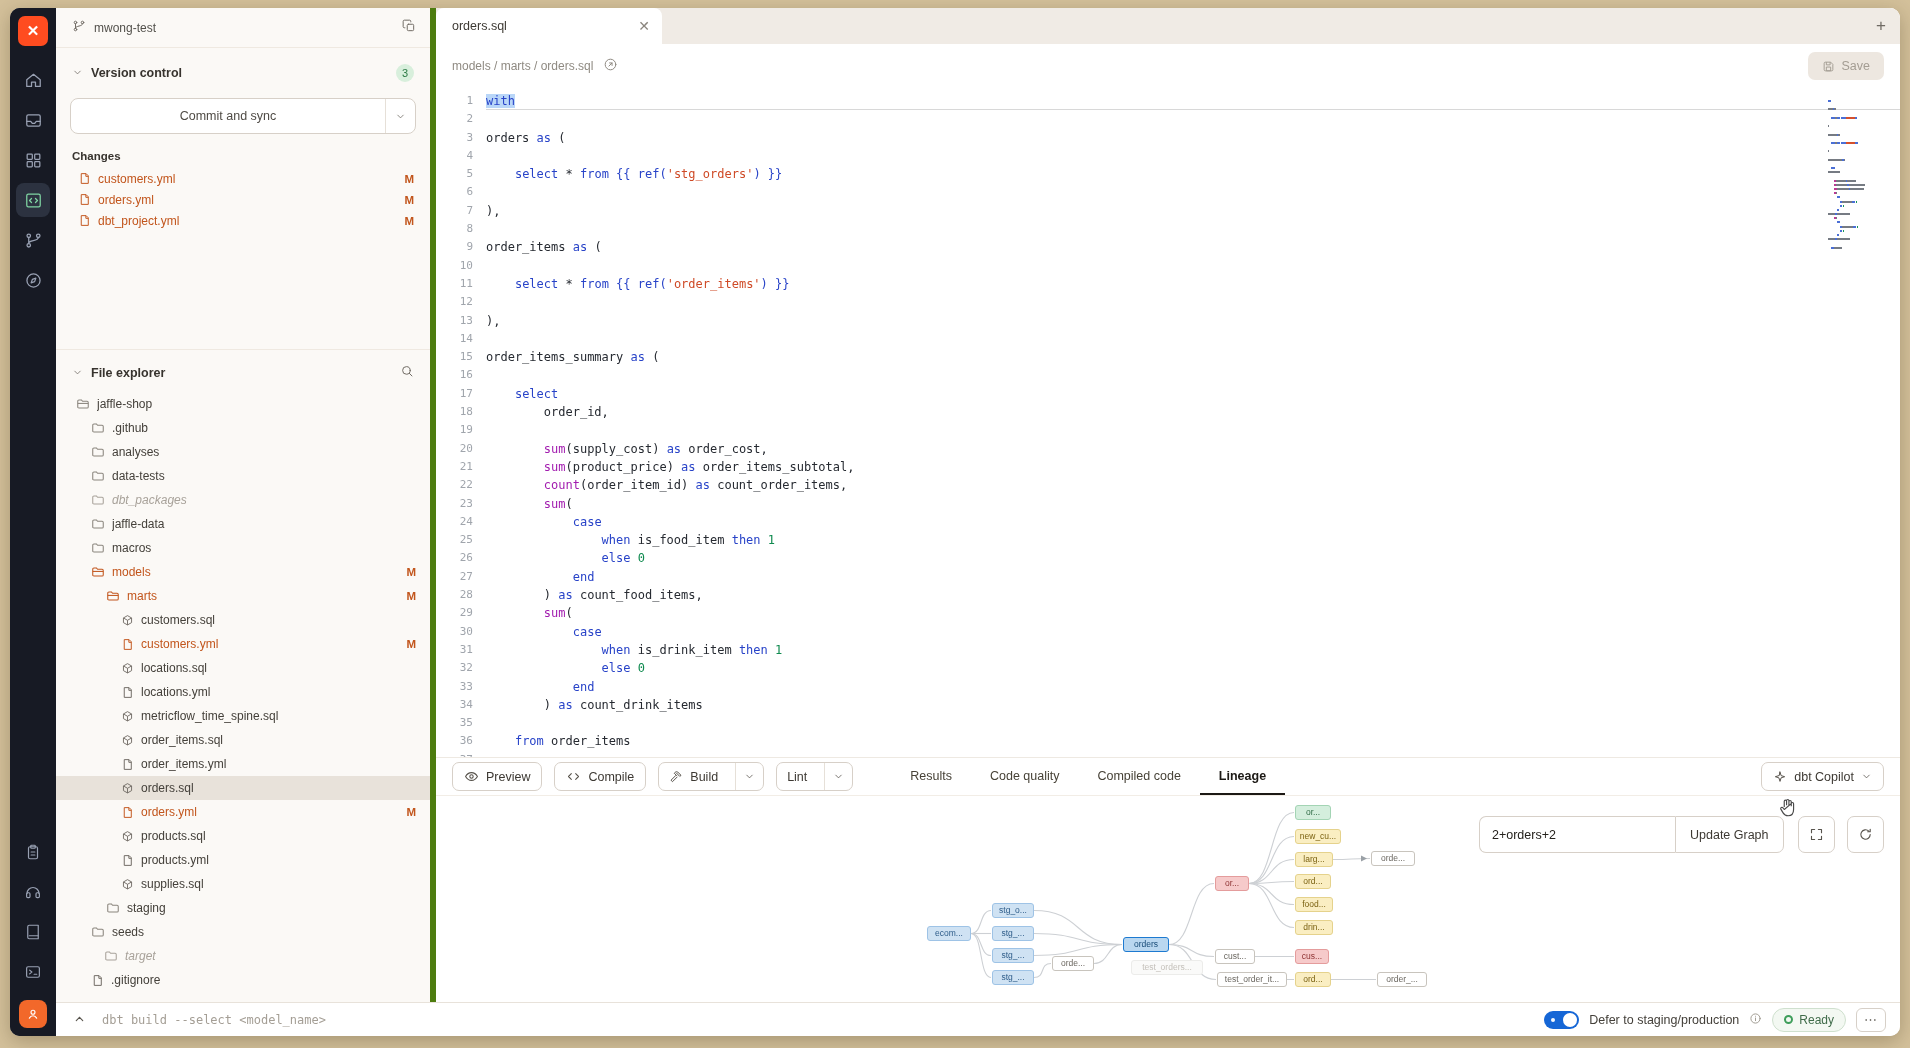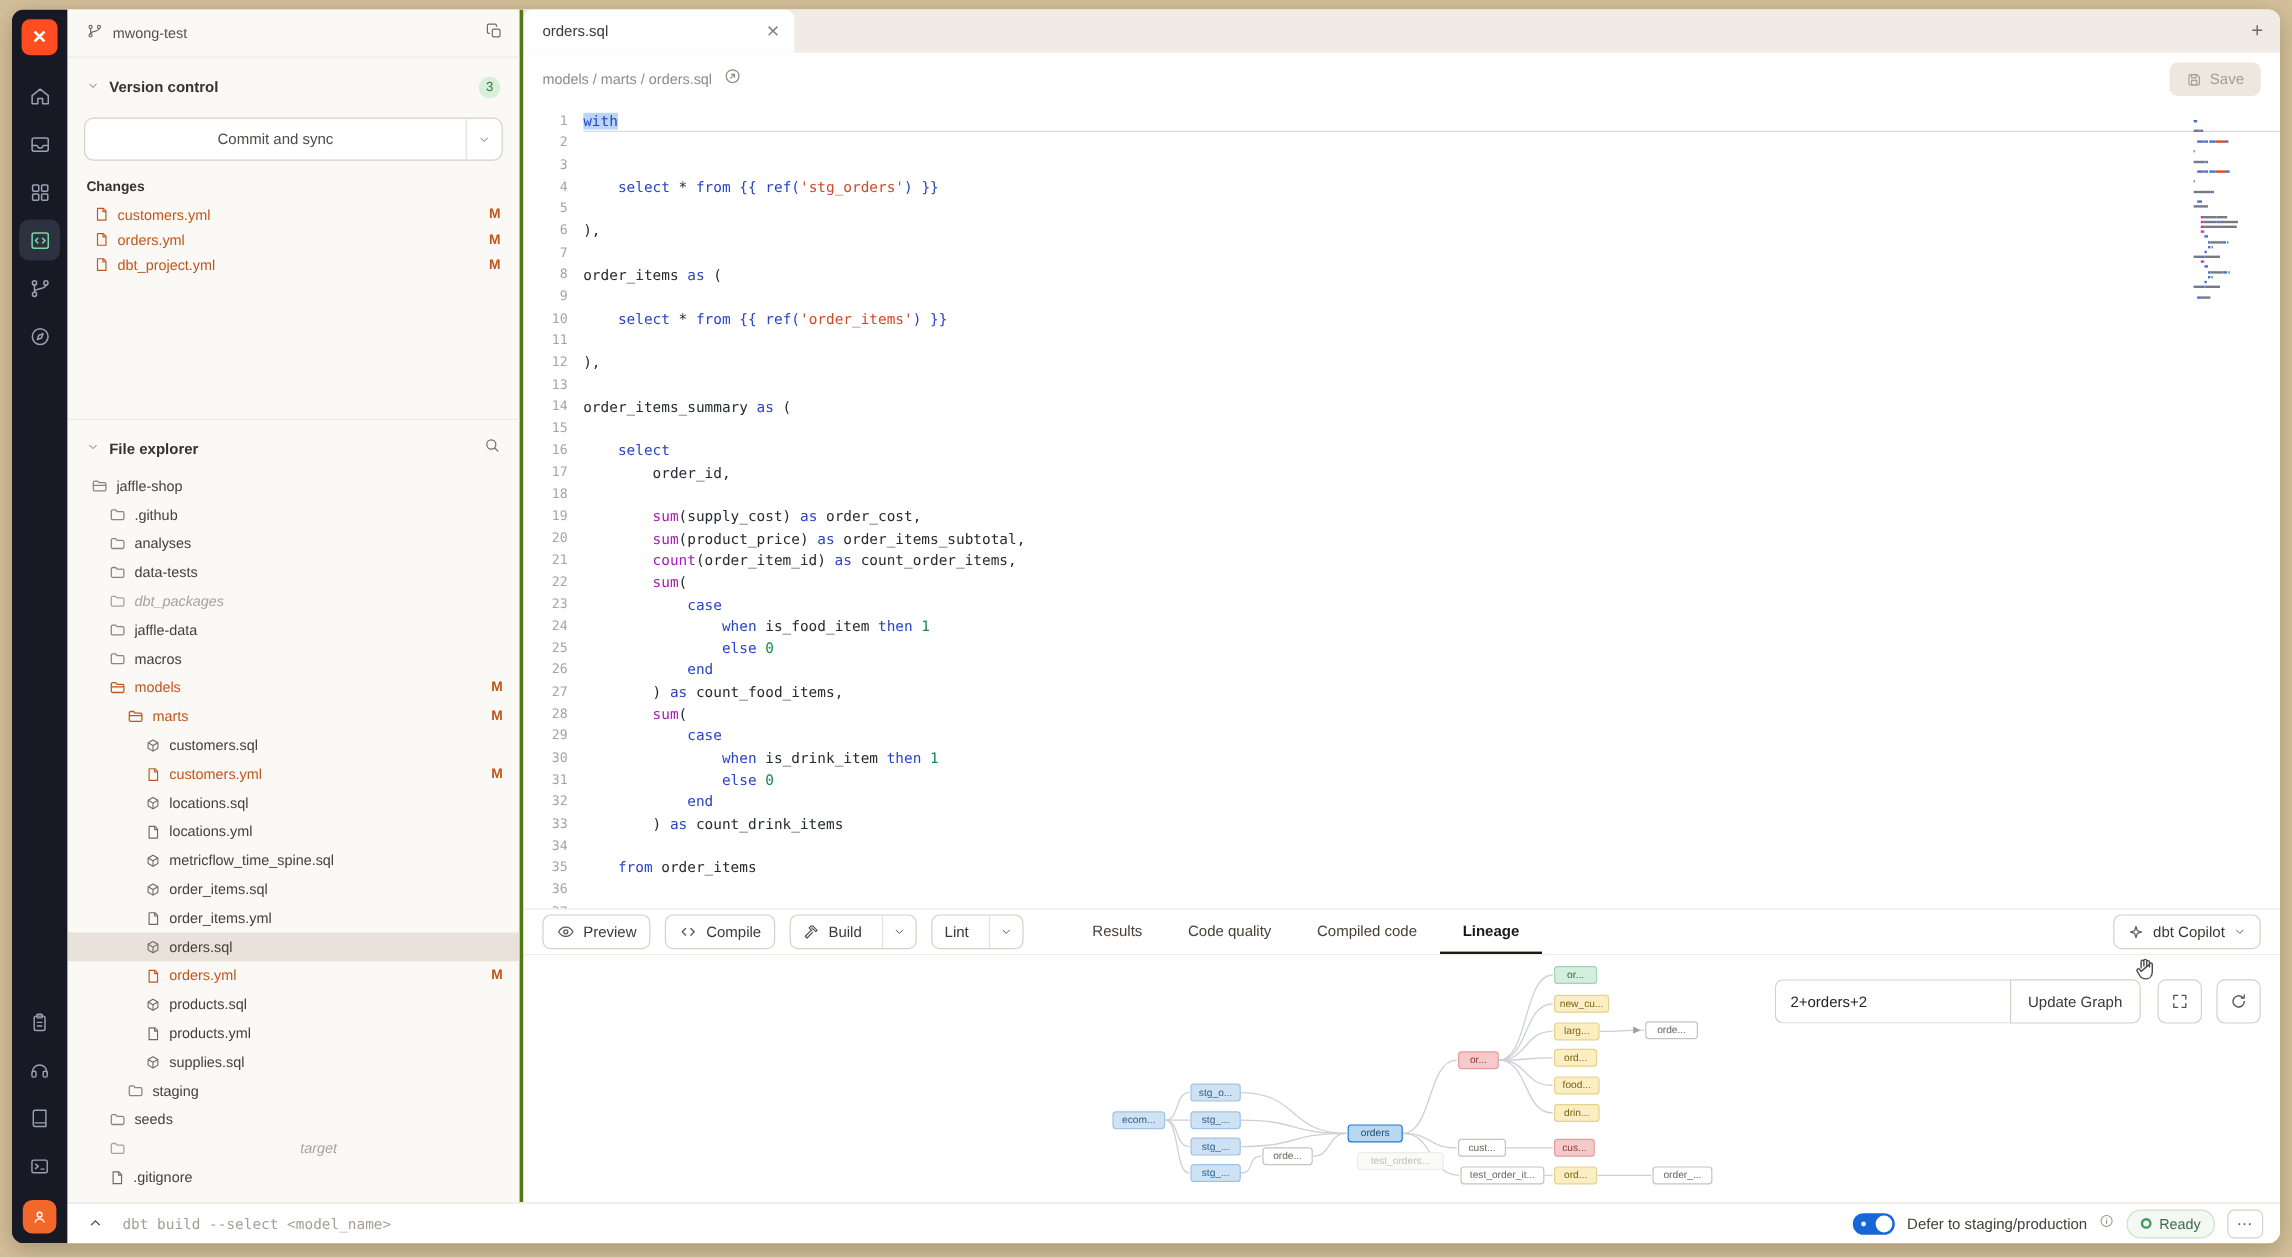--- a/index.html
+++ b/index.html
@@ -18,21 +18,21 @@
                border-radius:8px; margin:3px 0; cursor:pointer; }
   .rail-item.active { background:#2c3240; }
   .rail-item svg { stroke:#99a1b3; fill:none; stroke-width:1.6; stroke-linecap:round; stroke-linejoin:round; }
   .rail-item.active svg { stroke:#7fd4a2; }
   .rail-spacer { flex:1; }
   .avatar { width:28px; height:28px; border-radius:8px; background:#f2682a; margin-top:8px;
             display:flex; align-items:center; justify-content:center; cursor:pointer; }
 
   
   .sidebar { position:absolute; left:46px; top:0; width:380px; bottom:34px; background:#fbf9f6;
-             border-right:3px solid #4d7c0f; display:flex; flex-direction:column; overflow:hidden; z-index:2; }
+             border-right:6px solid #4d7c0f; display:flex; flex-direction:column; overflow:hidden; z-index:2; }
   .sb-header { height:40px; flex:none; display:flex; align-items:center; gap:8px; padding:0 14px 0 16px;
                border-bottom:1px solid #efe9e1; color:#52504b; font-size:12px; }
   .sb-header .grow { flex:1; }
   .section-head { display:flex; align-items:center; gap:8px; padding:16px 16px 6px; }
   .section-head.fe { border-top:1px solid #efe9e1; margin-top:0; padding-top:14px; }
   .section-title { font-size:12.5px; font-weight:bold; color:#37332e; flex:1; }
   .badge { min-width:18px; height:18px; border-radius:9px; background:#d8efdc; color:#2b7a44; font-size:11px;
            display:flex; align-items:center; justify-content:center; padding:0 4px; }
   .commit-btn { margin:10px 14px 0; height:36px; border:1px solid #d7d0c8; border-radius:8px; background:#fff;
                 display:flex; align-items:stretch; color:#4f4b45; font-size:12.5px; cursor:pointer; flex:none; }
@@ -449,21 +449,21 @@
             <path d="M3 7a2 2 0 0 1 2-2h4.2l2 2.3H19a2 2 0 0 1 2 2V17a2 2 0 0 1-2 2H5a2 2 0 0 1-2-2z"></path>
           </svg>
           <span class="tree-label">staging</span>
         </div>
         <div class="tree-row" style="padding-left: 35px;">
           <svg width="14" height="14" viewBox="0 0 24 24" fill="none" stroke="#8a857d" stroke-width="1.8" stroke-linejoin="round">
             <path d="M3 7a2 2 0 0 1 2-2h4.2l2 2.3H19a2 2 0 0 1 2 2V17a2 2 0 0 1-2 2H5a2 2 0 0 1-2-2z"></path>
           </svg>
           <span class="tree-label">seeds</span>
         </div>
-        <div class="tree-row muted" style="padding-left: 35px; text-align: center;">
+        <div class="tree-row muted" style="padding-left: 48px;">
           <svg width="14" height="14" viewBox="0 0 24 24" fill="none" stroke="#a8a29a" stroke-width="1.8" stroke-linejoin="round">
             <path d="M3 7a2 2 0 0 1 2-2h4.2l2 2.3H19a2 2 0 0 1 2 2V17a2 2 0 0 1-2 2H5a2 2 0 0 1-2-2z"></path>
           </svg>
           <span class="tree-label">target</span>
         </div>
         <div class="tree-row" style="padding-left: 35px;">
           <svg width="13" height="13" viewBox="0 0 24 24" fill="none" stroke="#6f6a63" stroke-width="1.8" stroke-linejoin="round">
             <path d="M6 3h9l4 4v14H6z"></path>
             <path d="M14.5 3.5V8H19"></path>
           </svg>
@@ -536,20 +536,21 @@
           <div class="gnum">32</div>
           <div class="gnum">33</div>
           <div class="gnum">34</div>
           <div class="gnum">35</div>
           <div class="gnum">36</div>
           <div class="gnum">37</div>
         </div>
       <div class="code" id="code-lines">
           <div class="cline active"><span class="tok-kw tok-sel">with</span></div>
           <div class="cline"></div>
+          <div class="cline"><span class="tok-t">orders </span><span class="tok-kw">as</span><span class="tok-t"> (</span></div>
           <div class="cline"></div>
           <div class="cline"><span class="tok-t">    </span><span class="tok-kw">select</span><span class="tok-t"> * </span><span class="tok-kw">from</span><span class="tok-t"> </span><span class="tok-j">{{ ref(</span><span class="tok-s">'stg_orders'</span><span class="tok-j">) }}</span></div>
           <div class="cline"></div>
           <div class="cline"><span class="tok-t">),</span></div>
           <div class="cline"></div>
           <div class="cline"><span class="tok-t">order_items </span><span class="tok-kw">as</span><span class="tok-t"> (</span></div>
           <div class="cline"></div>
           <div class="cline"><span class="tok-t">    </span><span class="tok-kw">select</span><span class="tok-t"> * </span><span class="tok-kw">from</span><span class="tok-t"> </span><span class="tok-j">{{ ref(</span><span class="tok-s">'order_items'</span><span class="tok-j">) }}</span></div>
           <div class="cline"></div>
           <div class="cline"><span class="tok-t">),</span></div>

